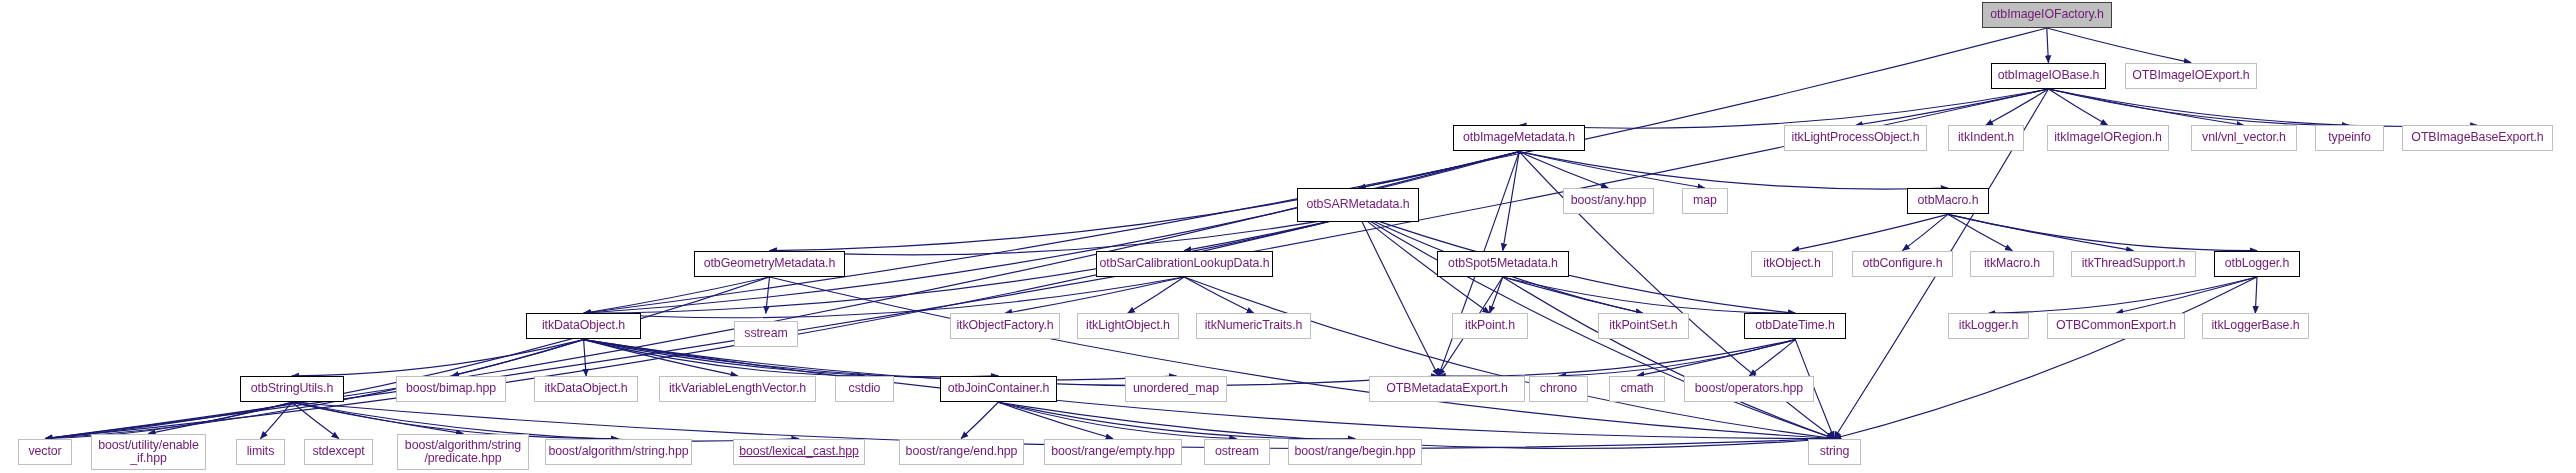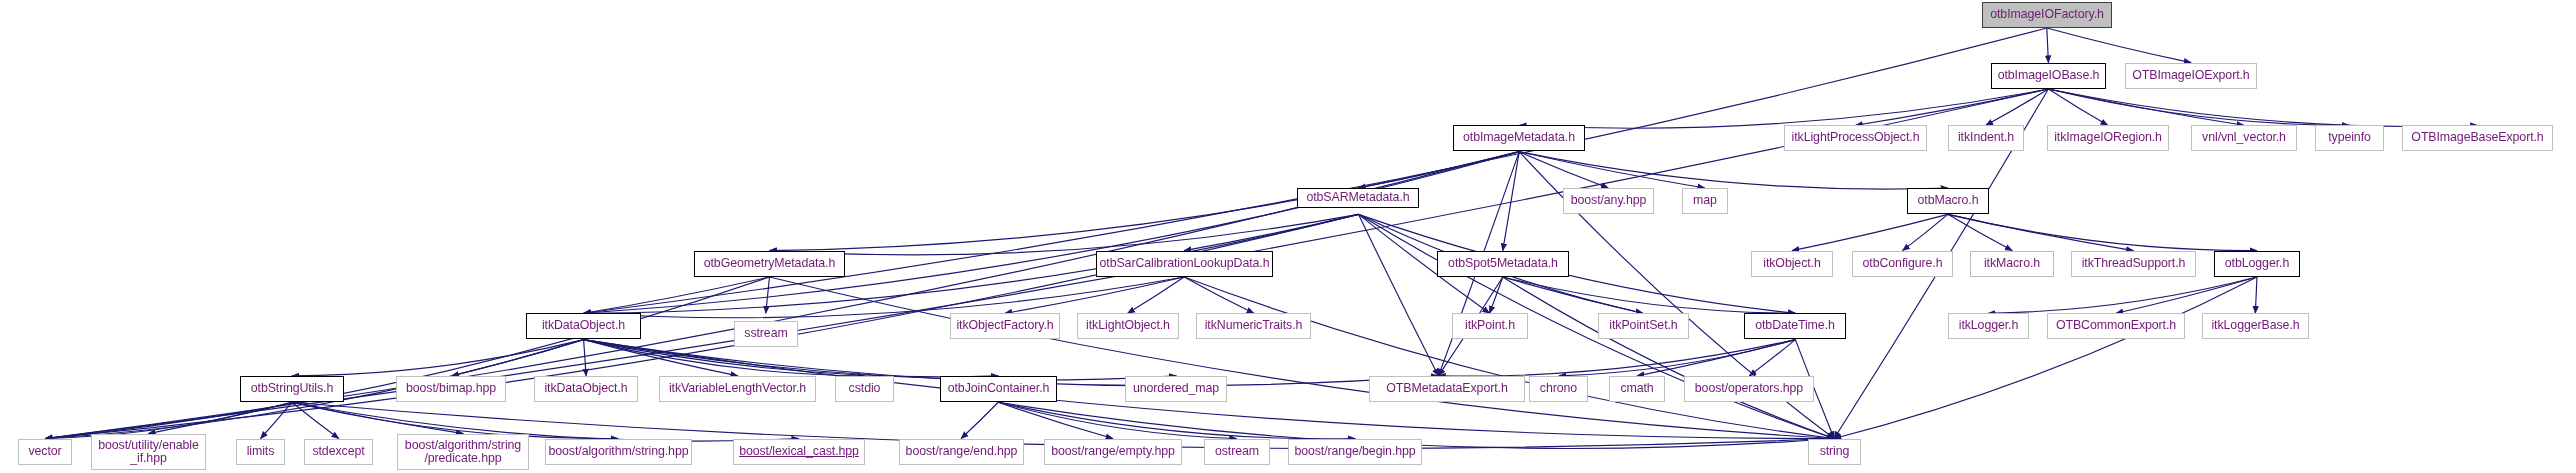--- a/index.html
+++ b/index.html
@@ -146,21 +146,21 @@
       <div class="node root" style="left: 1982px; top: 1.6px; width: 130px; height: 26px;">otbImageIOFactory.h</div>
       <div class="node solid" style="left: 1991px; top: 63px; width: 115px; height: 26px;">otbImageIOBase.h</div>
       <div class="node " style="left: 2125px; top: 63px; width: 132px; height: 26px;">OTBImageIOExport.h</div>
       <div class="node solid" style="left: 1453px; top: 125px; width: 132px; height: 26px;">otbImageMetadata.h</div>
       <div class="node " style="left: 1784px; top: 125px; width: 143px; height: 26px;">itkLightProcessObject.h</div>
       <div class="node " style="left: 1948px; top: 125px; width: 76px; height: 26px;">itkIndent.h</div>
       <div class="node " style="left: 2047px; top: 125px; width: 122px; height: 26px;">itkImageIORegion.h</div>
       <div class="node " style="left: 2191px; top: 125px; width: 106px; height: 26px;">vnl/vnl_vector.h</div>
       <div class="node " style="left: 2315px; top: 125px; width: 69px; height: 26px;">typeinfo</div>
       <div class="node " style="left: 2402px; top: 125px; width: 151px; height: 26px;">OTBImageBaseExport.h</div>
-      <div class="node solid" style="left: 1297px; top: 188px; width: 122px; height: 20px;">otbSARMetadata.h</div>
+      <div class="node solid" style="left: 1297px; top: 188px; width: 122px; height: 34px;">otbSARMetadata.h</div>
       <div class="node " style="left: 1563px; top: 188px; width: 91px; height: 26px;">boost/any.hpp</div>
       <div class="node " style="left: 1682px; top: 188px; width: 46px; height: 26px;">map</div>
       <div class="node solid" style="left: 1907px; top: 188px; width: 82px; height: 26px;">otbMacro.h</div>
       <div class="node solid" style="left: 694px; top: 251px; width: 151px; height: 26px;">otbGeometryMetadata.h</div>
       <div class="node solid" style="left: 1096px; top: 251px; width: 177px; height: 26px;">otbSarCalibrationLookupData.h</div>
       <div class="node solid" style="left: 1437px; top: 251px; width: 132px; height: 26px;">otbSpot5Metadata.h</div>
       <div class="node " style="left: 1751px; top: 251px; width: 82px; height: 26px;">itkObject.h</div>
       <div class="node " style="left: 1852px; top: 251px; width: 101px; height: 26px;">otbConfigure.h</div>
       <div class="node " style="left: 1970px; top: 251px; width: 84px; height: 26px;">itkMacro.h</div>
       <div class="node " style="left: 2071px; top: 251px; width: 125px; height: 26px;">itkThreadSupport.h</div>

